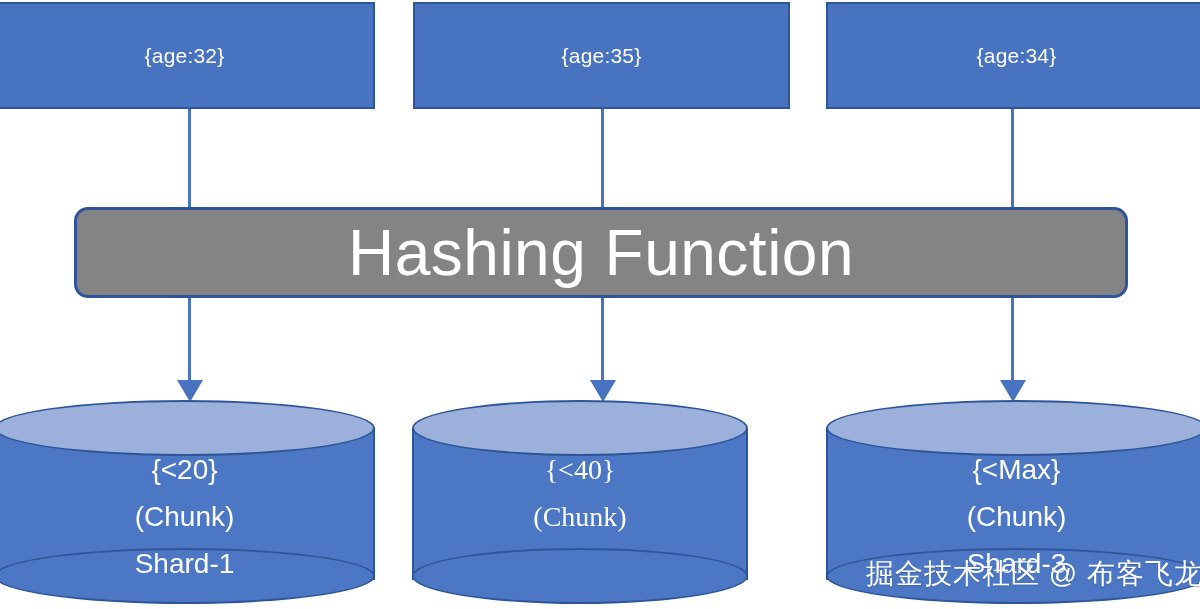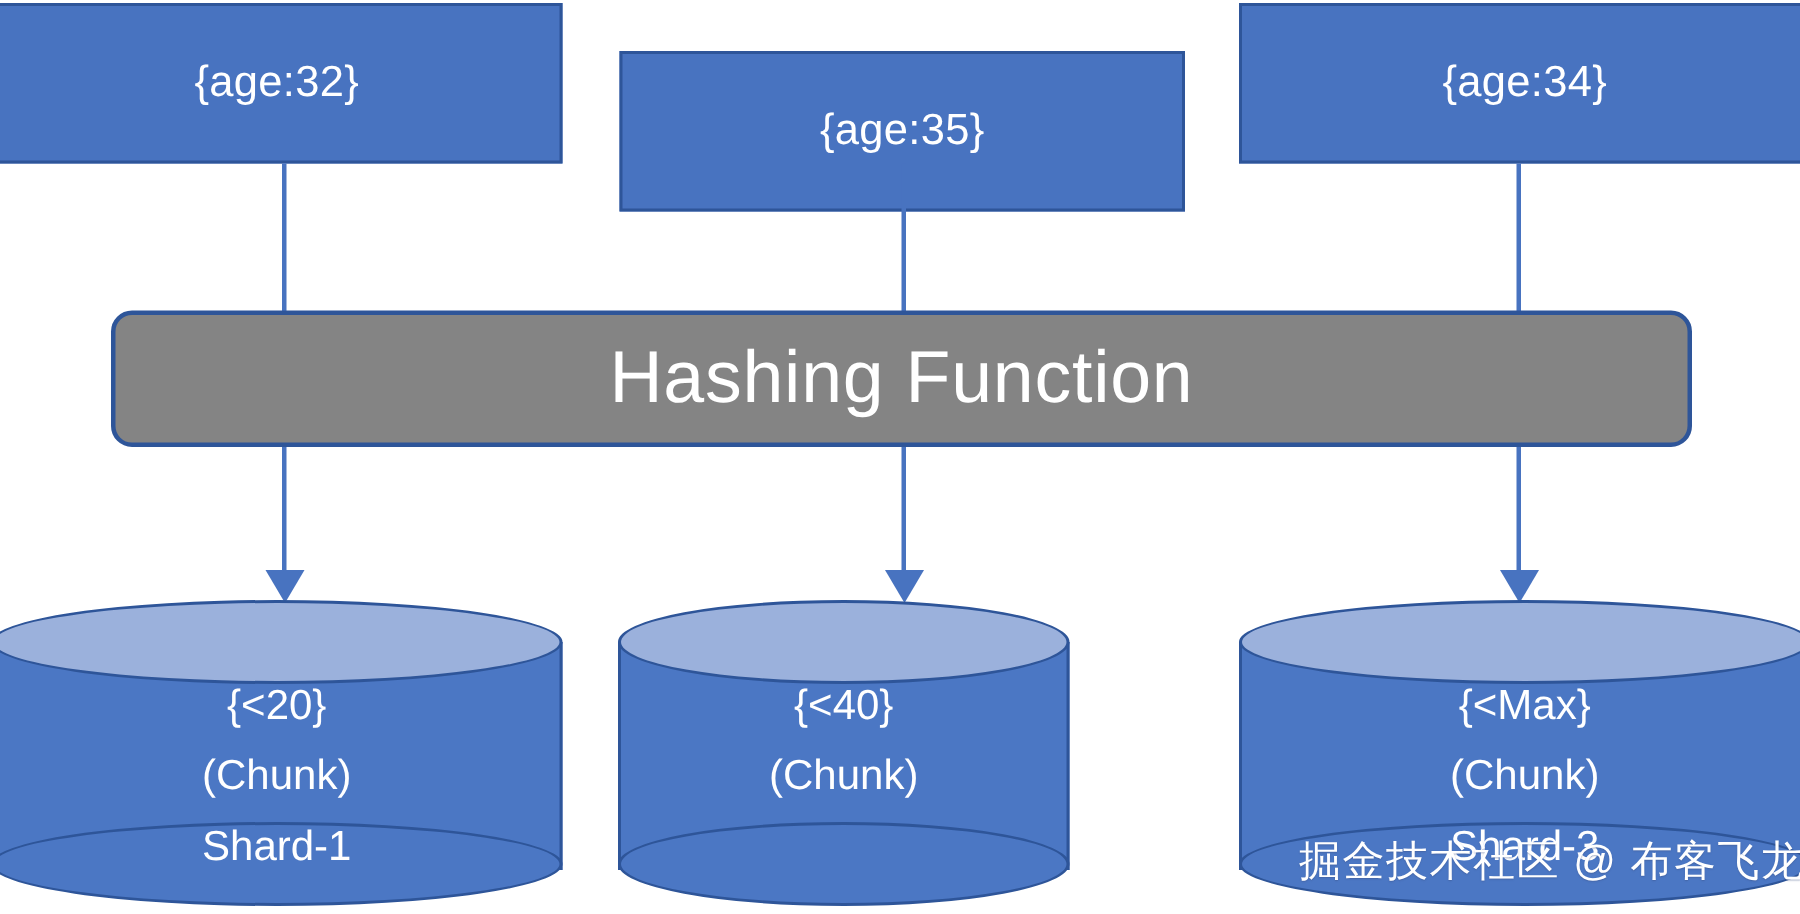--- a/index.html
+++ b/index.html
@@ -25,28 +25,28 @@
     height: 107px;
     background: #4873C0;
     border: 2px solid #2E5599;
     box-sizing: border-box;
     display: flex;
     align-items: center;
     justify-content: center;
   }
   .doc-box .doc-label {
     color: #ffffff;
-    font-size: 29px;
+    font-size: 21px;
     font-weight: 400;
     letter-spacing: 0.2px;
     line-height: 1;
     white-space: nowrap;
   }
   #doc-0 { left: -6px;  width: 381px; }
-  #doc-1 { left: 413px; width: 377px; margin-top: 32px; }
+  #doc-1 { left: 413px; width: 377px; }
   #doc-2 { left: 826px; width: 381px; }
 
   
   .conn-line {
     position: absolute;
     width: 3px;
     background: #4873C0;
   }
   .conn-top { top: 109px; height: 99px; }
 
@@ -60,21 +60,21 @@
     background: #848484;
     border: 3px solid #2E5599;
     border-radius: 14px;
     box-sizing: border-box;
     display: flex;
     align-items: center;
     justify-content: center;
   }
   #hash-bar .hash-label {
     color: #ffffff;
-    font-size: 49px;
+    font-size: 64px;
     font-weight: 400;
     line-height: 1;
     letter-spacing: 0.5px;
     white-space: nowrap;
   }
 
   
   .arrow-group {
     position: absolute;
     top: 298px;
@@ -145,21 +145,21 @@
     right: 0;
     top: 46px;
     text-align: center;
     color: #ffffff;
     font-size: 28px;
     line-height: 47px;
     white-space: nowrap;
     pointer-events: none;
   }
   #cyl-0 { left: -6px;  width: 381px; }
-  #cyl-1 { left: 412px; width: 301px; }
+  #cyl-1 { left: 412px; width: 336px; font-family: Liberation Serif, serif; }
   #cyl-2 { left: 826px; width: 381px; }
 
   
   #watermark {
     position: absolute;
     left: 866px;
     top: 555px;
     font-size: 28px;
     color: #ffffff;
     letter-spacing: 1px;

